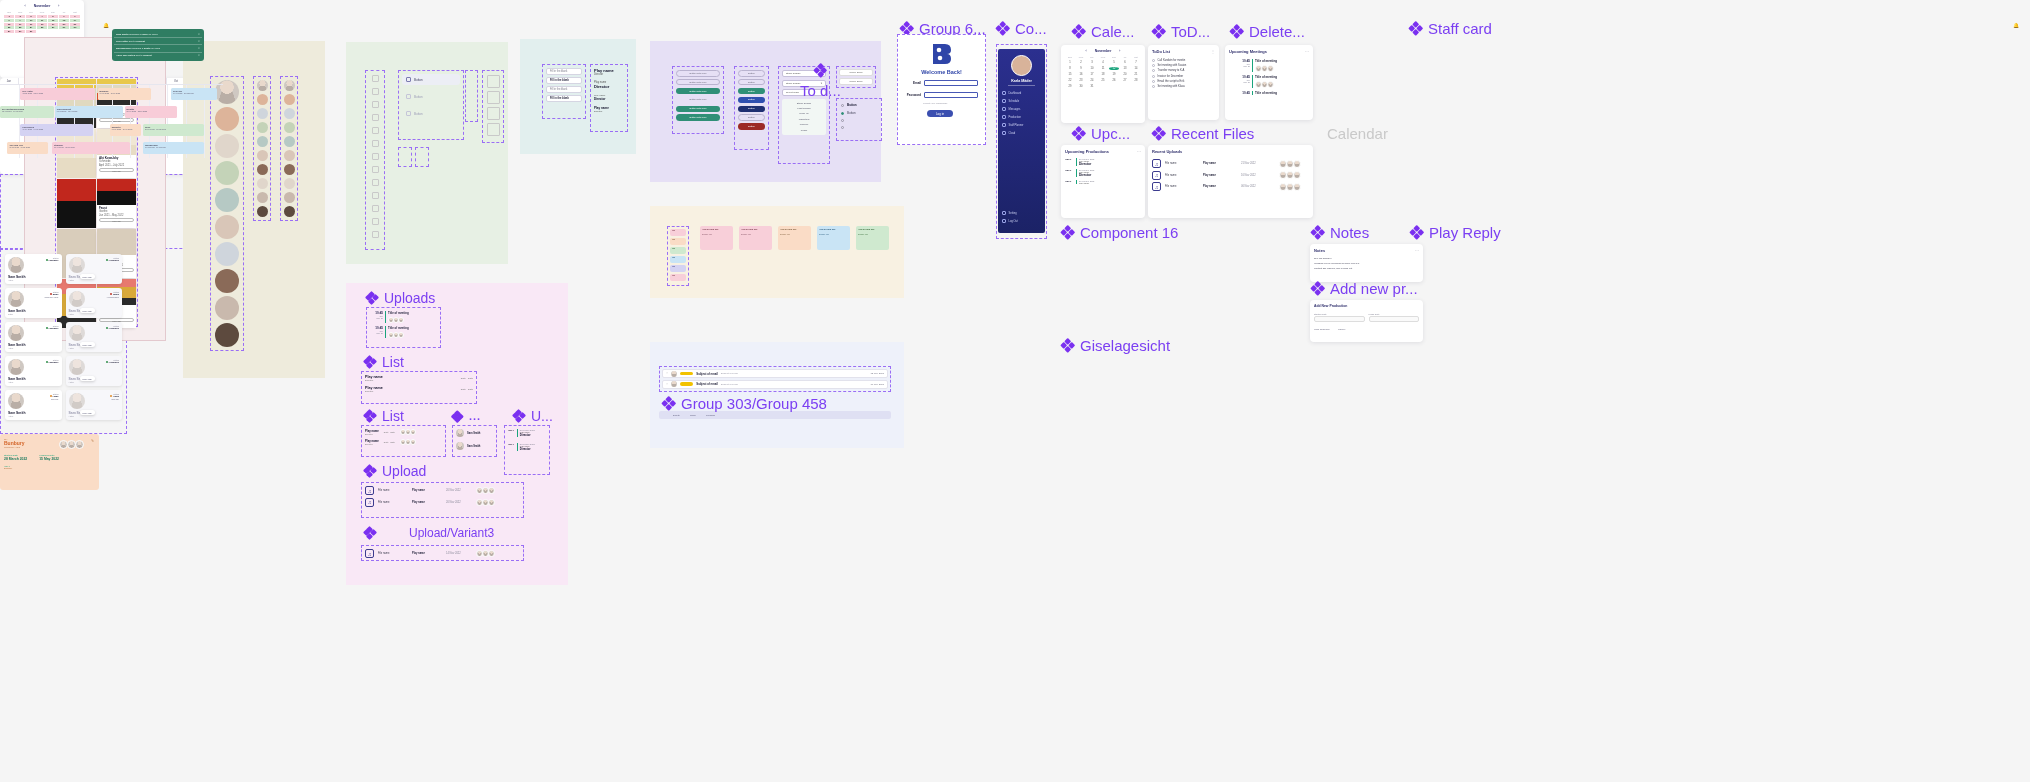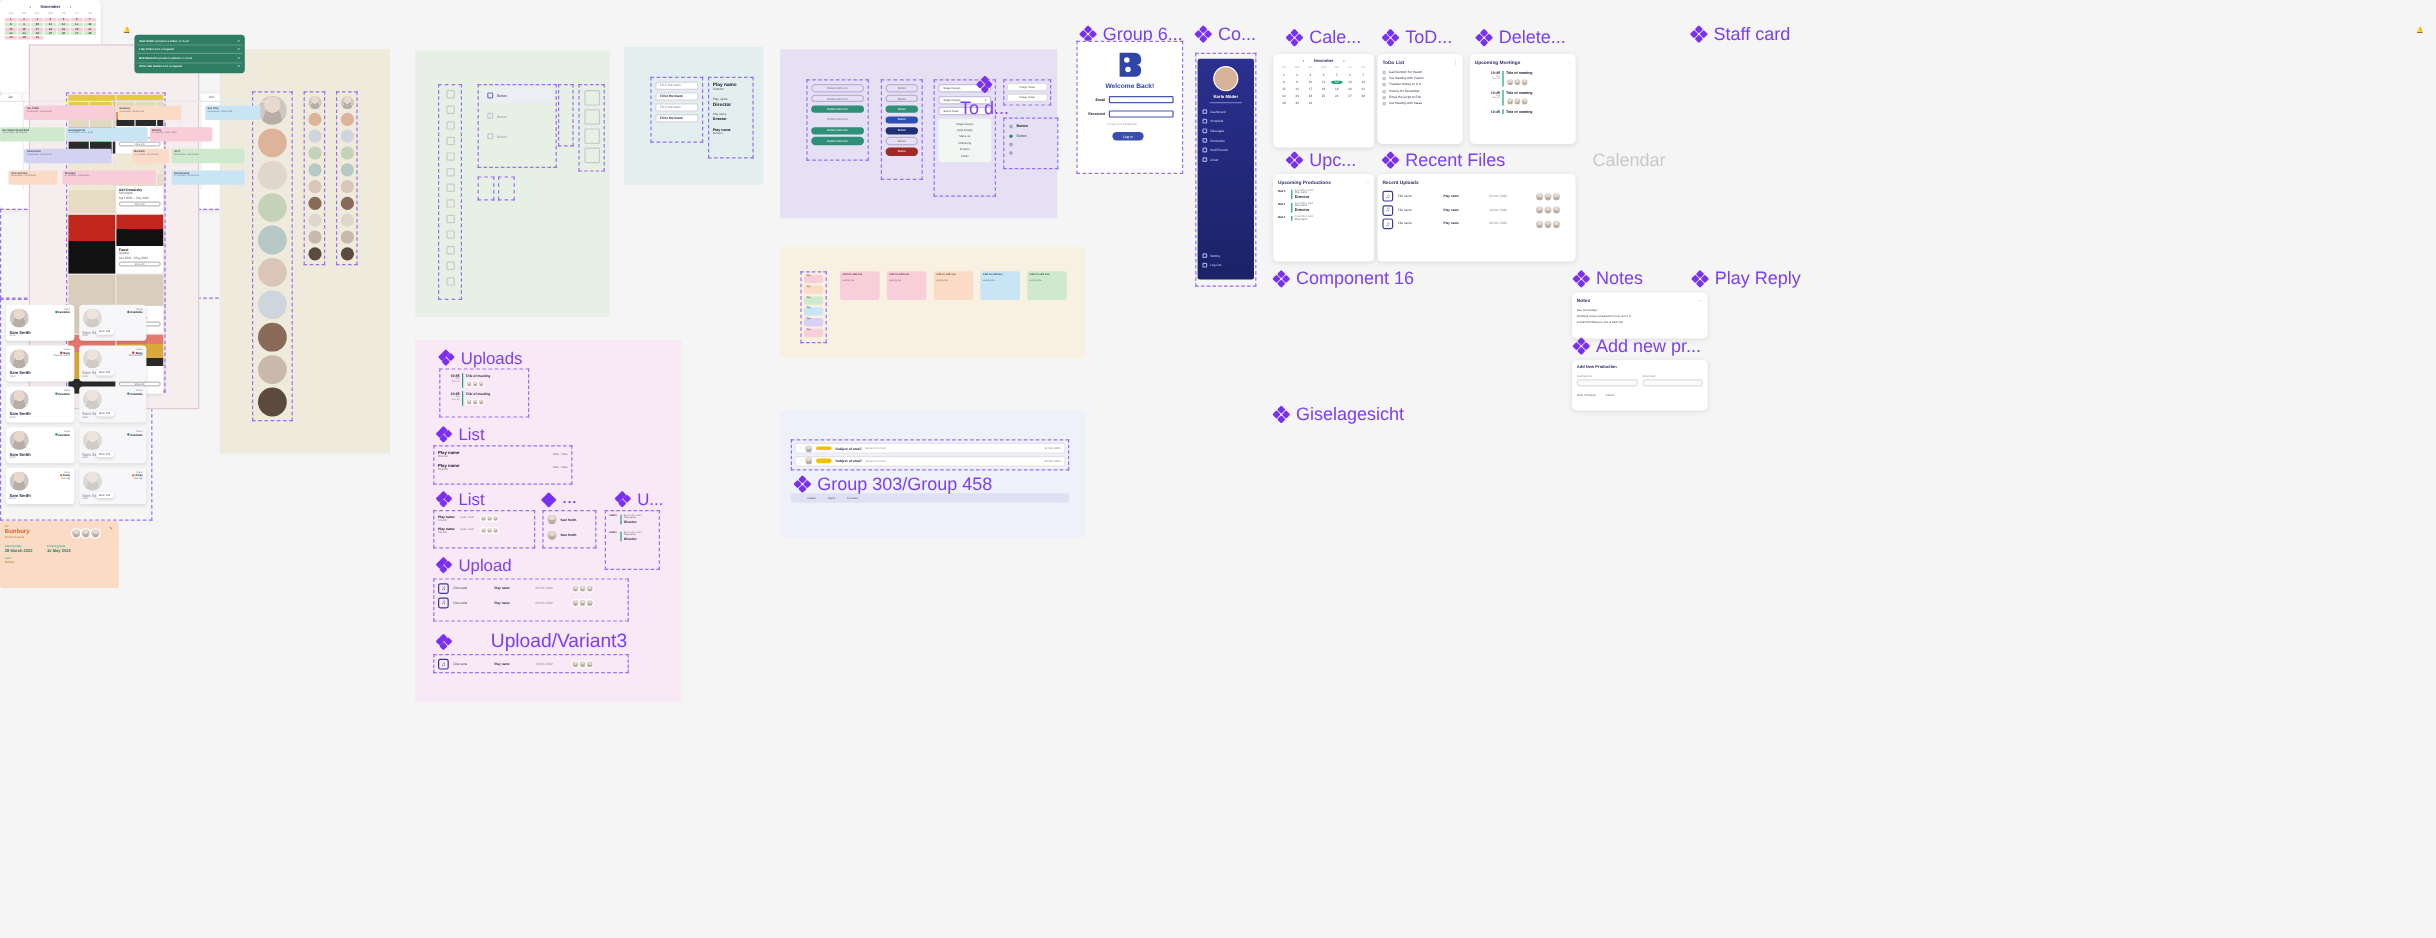--- a/index.html
+++ b/index.html
@@ -851,21 +851,21 @@
       <span style="width:30px;font-weight:700;color:#22223a">Play name</span>
       <span style="width:26px;color:#8a8a9a">20 Nov 2022</span>
       <span class="avg">
         <span class="av" style="width:7px;height:7px"></span>
         <span class="av" style="width:7px;height:7px"></span>
         <span class="av" style="width:7px;height:7px"></span>
       </span>
     </div>
   </div>
 
-  <div class="flabel" style="left:364px;top:527px;font-size:16px;gap:33px;">
+  <div class="flabel" style="left:364px;top:527px;font-size:12px;gap:33px;">
     <span class="dia" style="width:12px;height:12px;">
         <i class="t"></i>
         <i class="b"></i>
         <i class="l"></i>
         <i class="r"></i>
       </span>
     <span>Upload/Variant3</span>
   </div>
   <div style="position:absolute;left:361px;top:545px;width:163px;height:16px;border:1px dashed #9a6ef5;padding:3px">
     <div class="file-row" style="margin-bottom:0">

